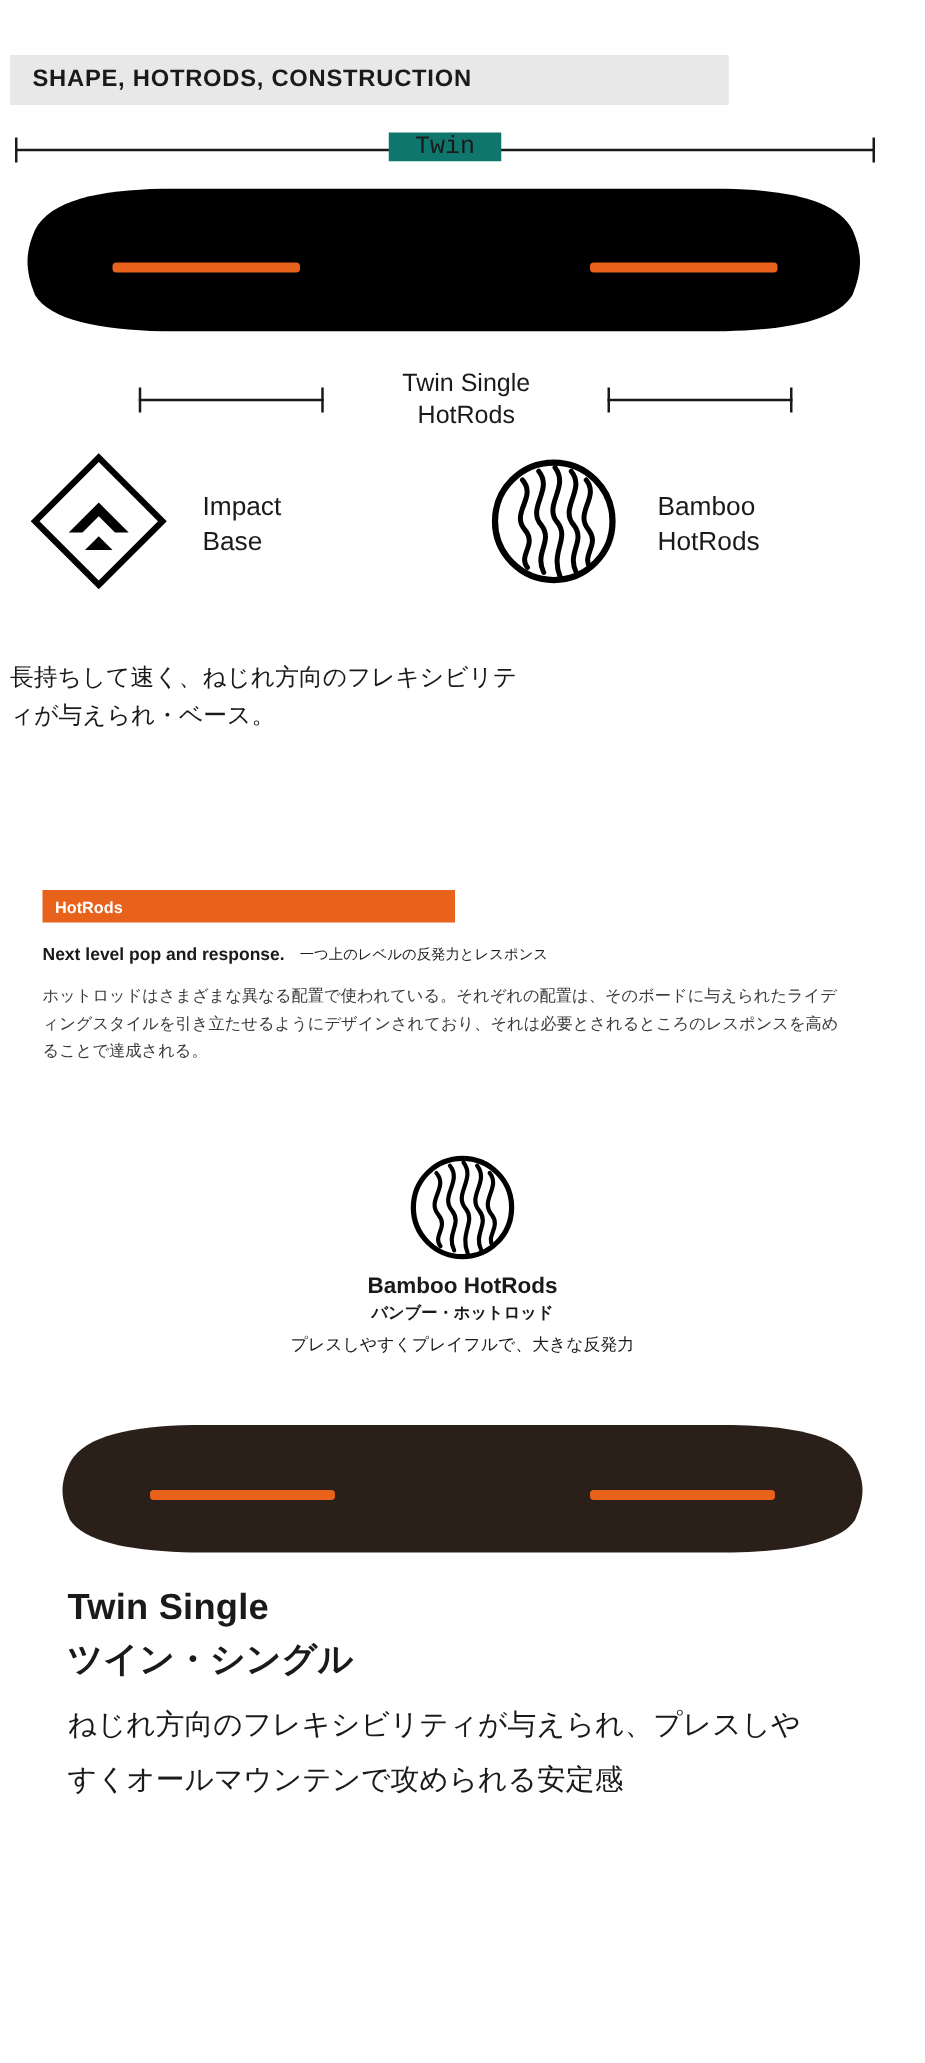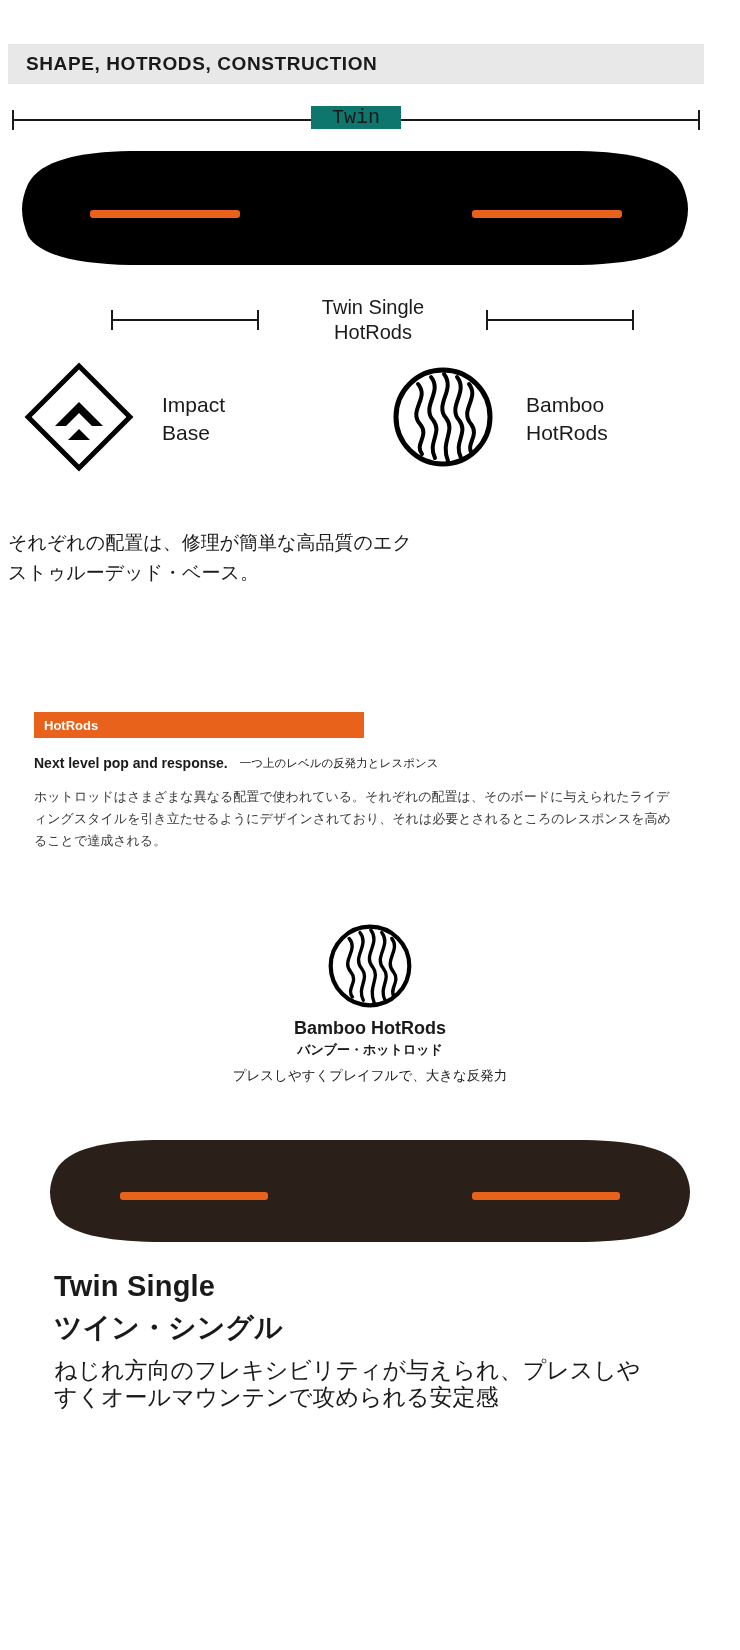--- a/index.html
+++ b/index.html
@@ -15,21 +15,21 @@
     font-family: "Liberation Sans", sans-serif;
     color: #1a1a1a;
     overflow: hidden;
   }
 
   
   .section-header {
     position: absolute;
     left: 8px;
     top: 44px;
-    width: 696px;
+    width: 575px;
     height: 40px;
     background: #e8e8e8;
     display: flex;
     align-items: center;
   }
   .section-header .title {
     font-size: 19px;
     font-weight: bold;
     letter-spacing: 0.6px;
     color: #1a1a1a;
@@ -252,21 +252,21 @@
     margin: 0;
     letter-spacing: 0.2px;
   }
   .ts-text .t-jp {
     font-size: 28px;
     font-weight: bold;
     margin: 6px 0 0 0;
   }
   .ts-text .t-body {
     font-size: 23px;
-    line-height: 27px;
+    line-height: 44px;
     margin: 10px 0 0 0;
   }
 </style>
 </head>
 <body>
 
 <div class="section-header">
   <span class="title">SHAPE, HOTRODS, CONSTRUCTION</span>
 </div>
 
@@ -338,21 +338,21 @@
     </span>
     <span class="txt">
       <div>Bamboo</div>
       <div>HotRods</div>
     </span>
   </div>
 
 </div>
 
 <div class="impact-jp">
-  <p class="p">それぞれの配置は、修理が簡単な高品質のエクストゥルーデッド・ベース。</p>
+  <p class="p">長持ちして速く、ねじれ方向のフレキシビリティが与えられ・ベース。</p>
 </div>
 
 <div class="hotrods-bar">
   <span class="lbl">HotRods</span>
 </div>
 <div class="hotrods-sub">
   <span class="en">Next level pop and response.</span>
   <span class="jp">一つ上のレベルの反発力とレスポンス</span>
 </div>
 <div class="hotrods-body">ホットロッドはさまざまな異なる配置で使われている。それぞれの配置は、そのボードに与えられたライディングスタイルを引き立たせるようにデザインされており、それは必要とされるところのレスポンスを高めることで達成される。</div>

